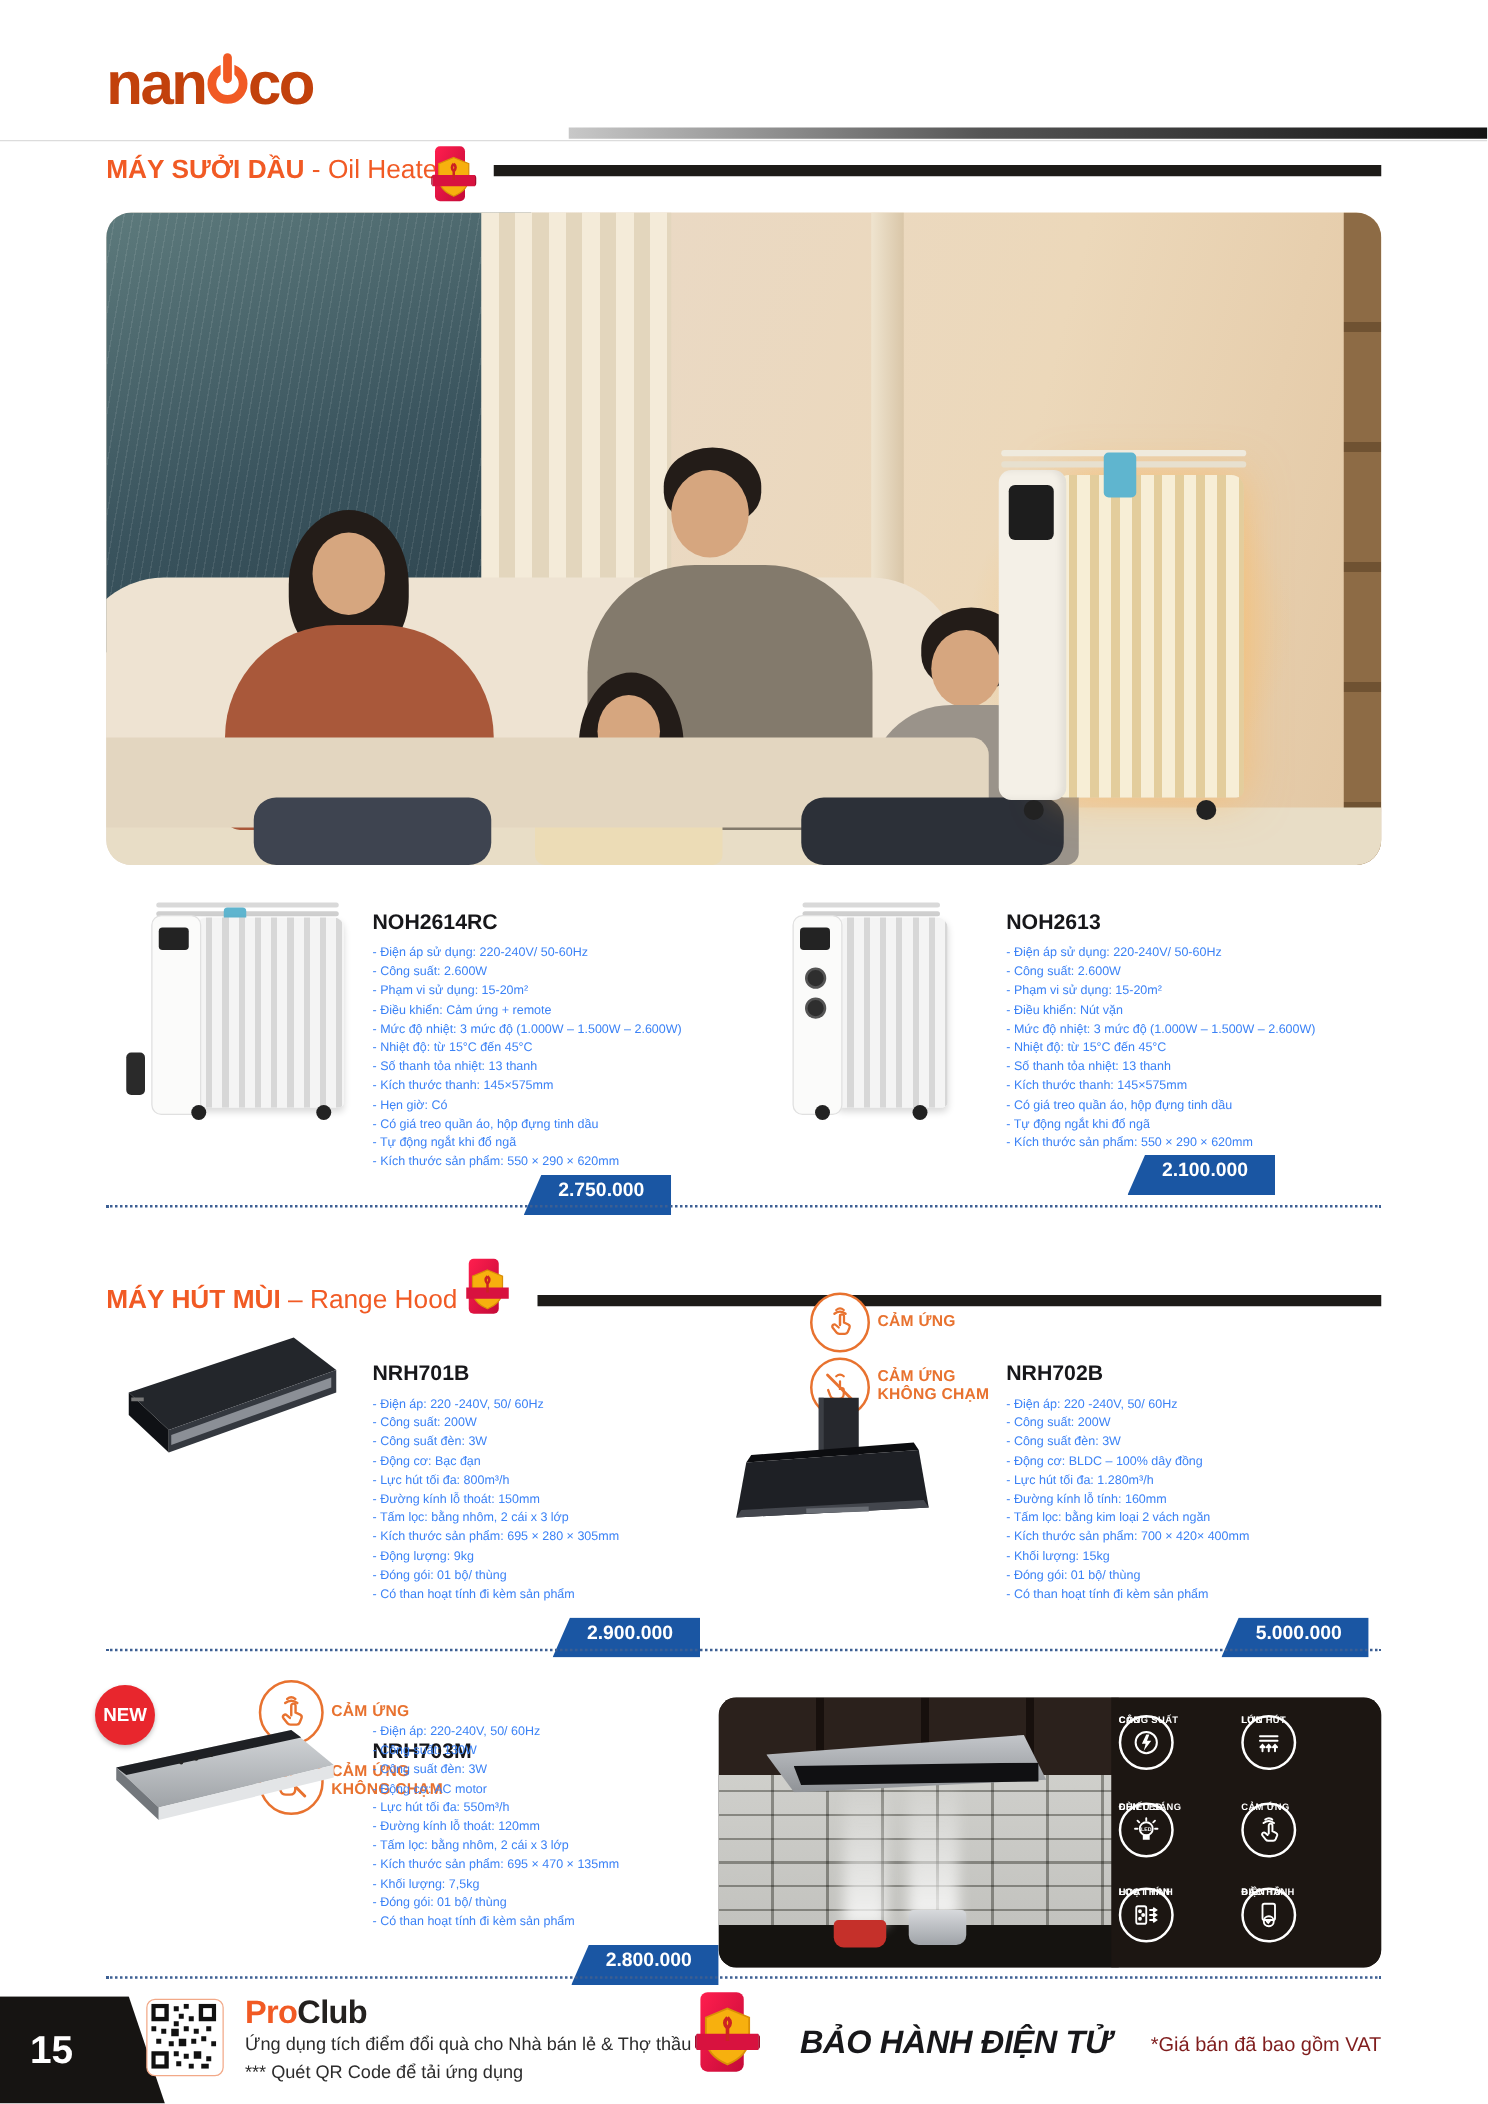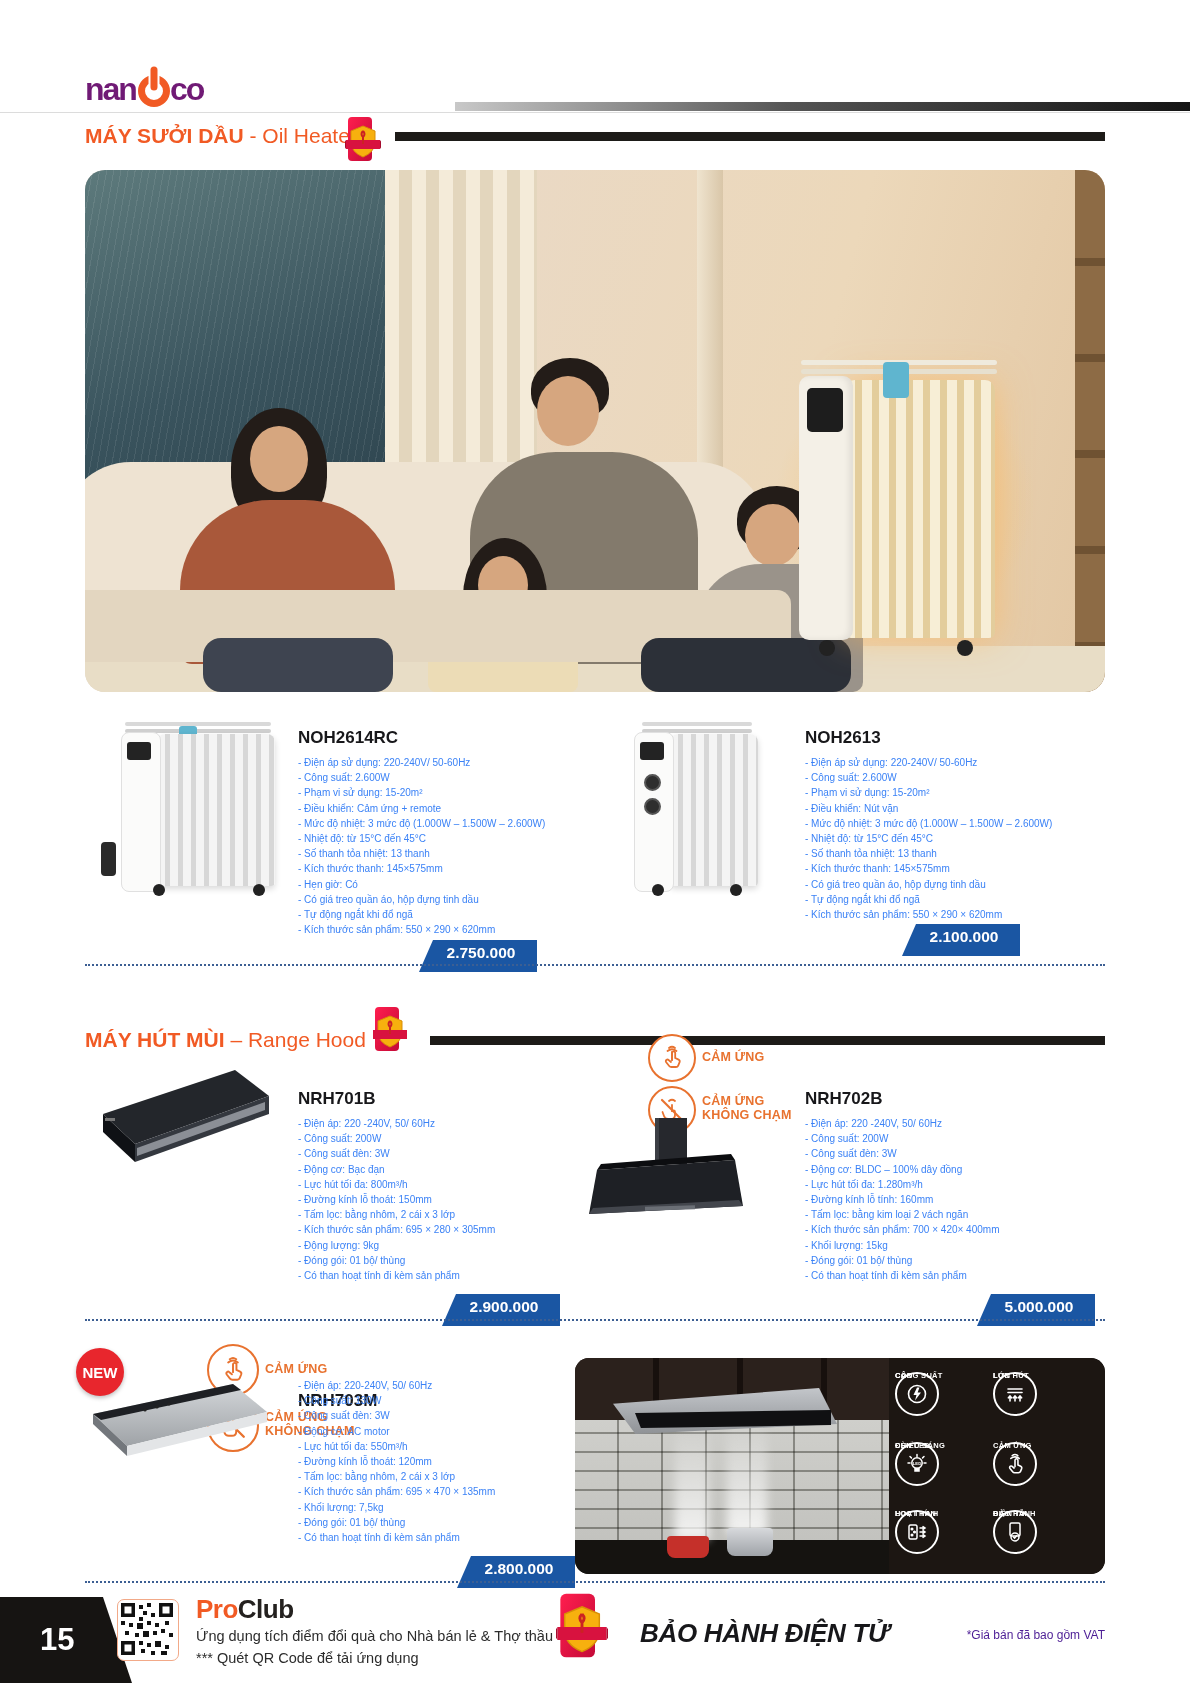--- a/index.html
+++ b/index.html
@@ -1,21 +1,21 @@
 <!DOCTYPE html>
 <html><head>
 <meta charset="utf-8">
 <style>
   html,body{margin:0;padding:0;background:#fff;}
   .page{position:relative;width:1190px;height:1683px;background:#fff;overflow:hidden;
         font-family:"Liberation Sans",sans-serif;color:#1d1d1f;}
   .abs{position:absolute;}
 
   
-  .logo{left:85px;top:36px;font-weight:bold;font-size:32px;color:#701a75;letter-spacing:-2px;display:flex;align-items:center;margin-top:24px;}
+  .logo{left:85px;top:36px;font-weight:bold;font-size:48px;color:#c2410c;letter-spacing:-2px;display:flex;align-items:center;}
   .logo svg{margin:4px -1px 0 1px;}
   .black-band{left:368px;top:18px;width:822px;height:84px;background:#161412;
               clip-path:polygon(36px 0,100% 0,100% 100%,0 100%);display:flex;align-items:center;justify-content:flex-end;}
   .band-text{color:#fff;font-weight:bold;font-size:23px;letter-spacing:.3px;padding-right:58px;transform:scaleX(.95);transform-origin:right;}
   .gray-strip{left:455px;top:102px;width:735px;height:9px;background:linear-gradient(90deg,#c8c8c8,#555 45%,#141414);}
   .hdr-line{left:0;top:112px;width:1190px;height:1px;background:#dcdcdc;}
 
   
   .sec-title{font-weight:bold;font-size:21px;color:#F15A24;white-space:nowrap;}
   .sec-title .sub{font-weight:normal;}
@@ -90,27 +90,27 @@
   .k-pot-red{left:92px;top:178px;width:42px;height:22px;background:#c5302a;border-radius:4px 4px 8px 8px;}
   .k-pot-steel{left:152px;top:170px;width:46px;height:28px;background:linear-gradient(#d7d9dc,#9fa3a8);border-radius:4px 4px 8px 8px;}
   .k-panel{left:314px;top:0;width:216px;height:216px;background:#1c1612;border-radius:0 14px 14px 0;}
   .feat{position:absolute;width:96px;text-align:center;}
   .feat .circ{width:40px;height:40px;border:2.5px solid #fff;border-radius:50%;margin:0 auto 3px;display:flex;align-items:center;justify-content:center;}
   .feat .fl{color:#fff;font-weight:bold;font-size:7.5px;line-height:8.5px;letter-spacing:.3px;}
 
   
   .page-tab{left:0;top:1597px;width:132px;height:86px;background:#161412;
             clip-path:polygon(0 0,78% 0,100% 100%,0 100%);display:flex;align-items:center;}
-  .page-num{color:#fff;font-weight:bold;font-size:31px;padding-left:40px;}
+  .page-num{color:#fff;font-weight:bold;font-size:31px;padding-left:24px;}
   .qr-box{left:117px;top:1599px;width:62px;height:62px;border:1.5px solid #f2a988;border-radius:7px;padding:3px;background:#fff;box-sizing:border-box;}
   .proclub{left:196px;top:1594px;font-weight:bold;font-size:26px;letter-spacing:-.5px;}
   .proclub .o{color:#F15A24;}.proclub .c{color:#24211f;}
   .foot-small{font-size:14.5px;color:#2c2c2c;}
   .ewarranty-text{font-weight:bold;font-style:italic;font-size:26px;color:#17171a;letter-spacing:-.3px;}
-  .vat-note{font-size:12px;color:#4c1d95;}
+  .vat-note{font-size:16px;color:#7f1d1d;}
 </style>
 </head>
 <body>
 
 <div class="page">
 
   <div class="abs logo">
     <span>nan</span>
       <span><svg width="34" height="46" viewBox="0 0 34 46">
           <circle cx="17" cy="27" r="12.5" fill="none" stroke="#F15A24" stroke-width="7"></circle>

